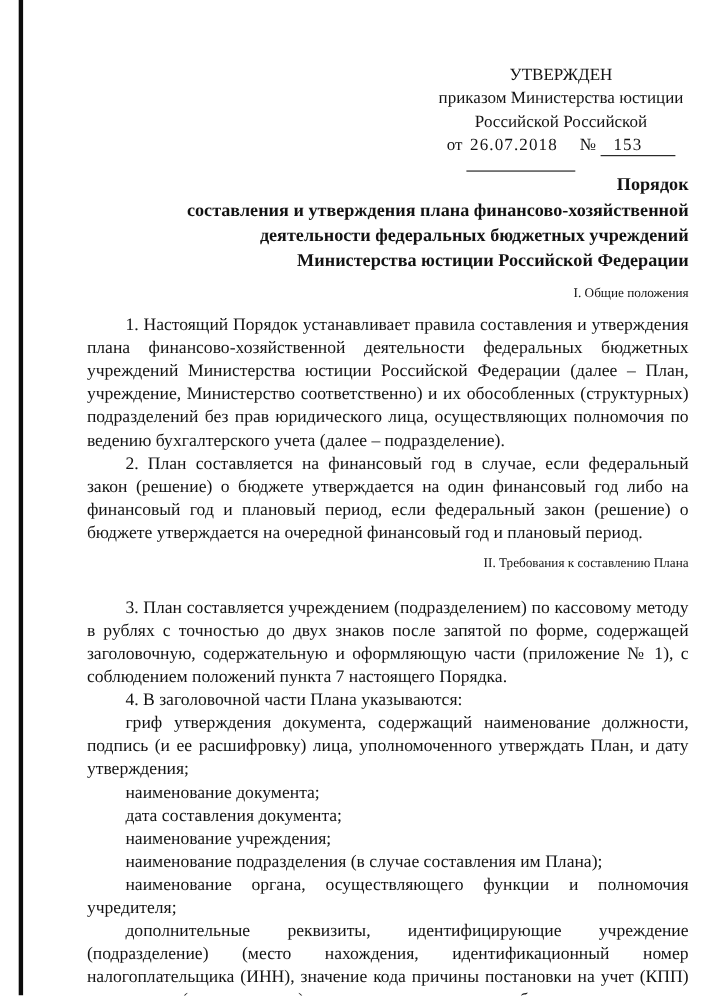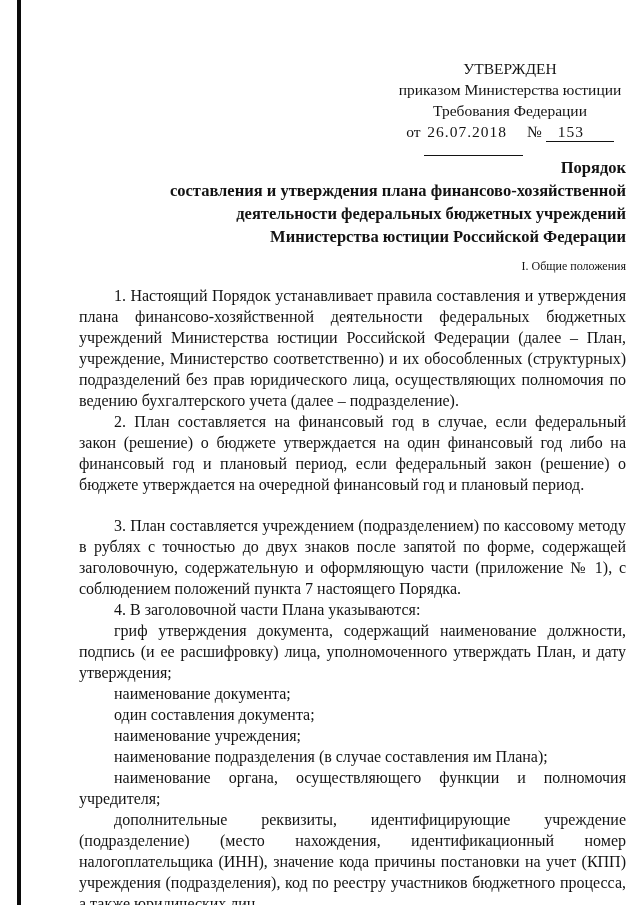--- a/index.html
+++ b/index.html
@@ -73,21 +73,21 @@
 <body>
 
 <div class="page">
   <div class="scan-bar"></div>
 
   <div class="content">
 
     <div class="approval">
       <div>УТВЕРЖДЕН</div>
       <div>приказом Министерства юстиции</div>
-      <div>Требования Федерации</div>
+      <div>Российской Российской</div>
       <div class="approval-num-line">
         <span>от</span>
         <span class="u-date">26.07.2018</span>
         <span>№</span>
         <span class="u-num">153</span>
       </div>
     </div>
 
     <div class="doc-title">
       <div>Порядок</div>
@@ -96,27 +96,28 @@
       <div>Министерства юстиции Российской Федерации</div>
     </div>
 
     <div class="section-heading heading-1">I. Общие положения</div>
 
     <div class="body-block">
       <p class="para">1. Настоящий Порядок устанавливает правила составления и утверждения плана финансово-хозяйственной деятельности федеральных бюджетных учреждений Министерства юстиции Российской Федерации (далее – План, учреждение, Министерство соответственно) и их обособленных (структурных) подразделений без прав юридического лица, осуществляющих полномочия по ведению бухгалтерского учета (далее – подразделение).</p>
       <p class="para">2. План составляется на финансовый год в случае, если федеральный закон (решение) о бюджете утверждается на один финансовый год либо на финансовый год и плановый период, если федеральный закон (решение) о бюджете утверждается на очередной финансовый год и плановый период.</p>
     </div>
 
+    <div class="section-heading heading-2">II. Требования к составлению Плана</div>
 
     <div class="body-block-2">
       <p class="para">3. План составляется учреждением (подразделением) по кассовому методу в рублях с точностью до двух знаков после запятой по форме, содержащей заголовочную, содержательную и оформляющую части (приложение № 1), с соблюдением положений пункта 7 настоящего Порядка.</p>
       <p class="para">4. В заголовочной части Плана указываются:</p>
       <p class="para">гриф утверждения документа, содержащий наименование должности, подпись (и ее расшифровку) лица, уполномоченного утверждать План, и дату утверждения;</p>
       <p class="para">наименование документа;</p>
-      <p class="para">один составления документа;</p>
+      <p class="para">дата составления документа;</p>
       <p class="para">наименование учреждения;</p>
       <p class="para">наименование подразделения (в случае составления им Плана);</p>
       <p class="para">наименование органа, осуществляющего функции и полномочия учредителя;</p>
       <p class="para">дополнительные реквизиты, идентифицирующие учреждение (подразделение) (место нахождения, идентификационный номер налогоплательщика (ИНН), значение кода причины постановки на учет (КПП) учреждения (подразделения), код по реестру участников бюджетного процесса, а также юридических лиц,</p>
     </div>
 
   </div>
 </div>
 
 </body></html>

